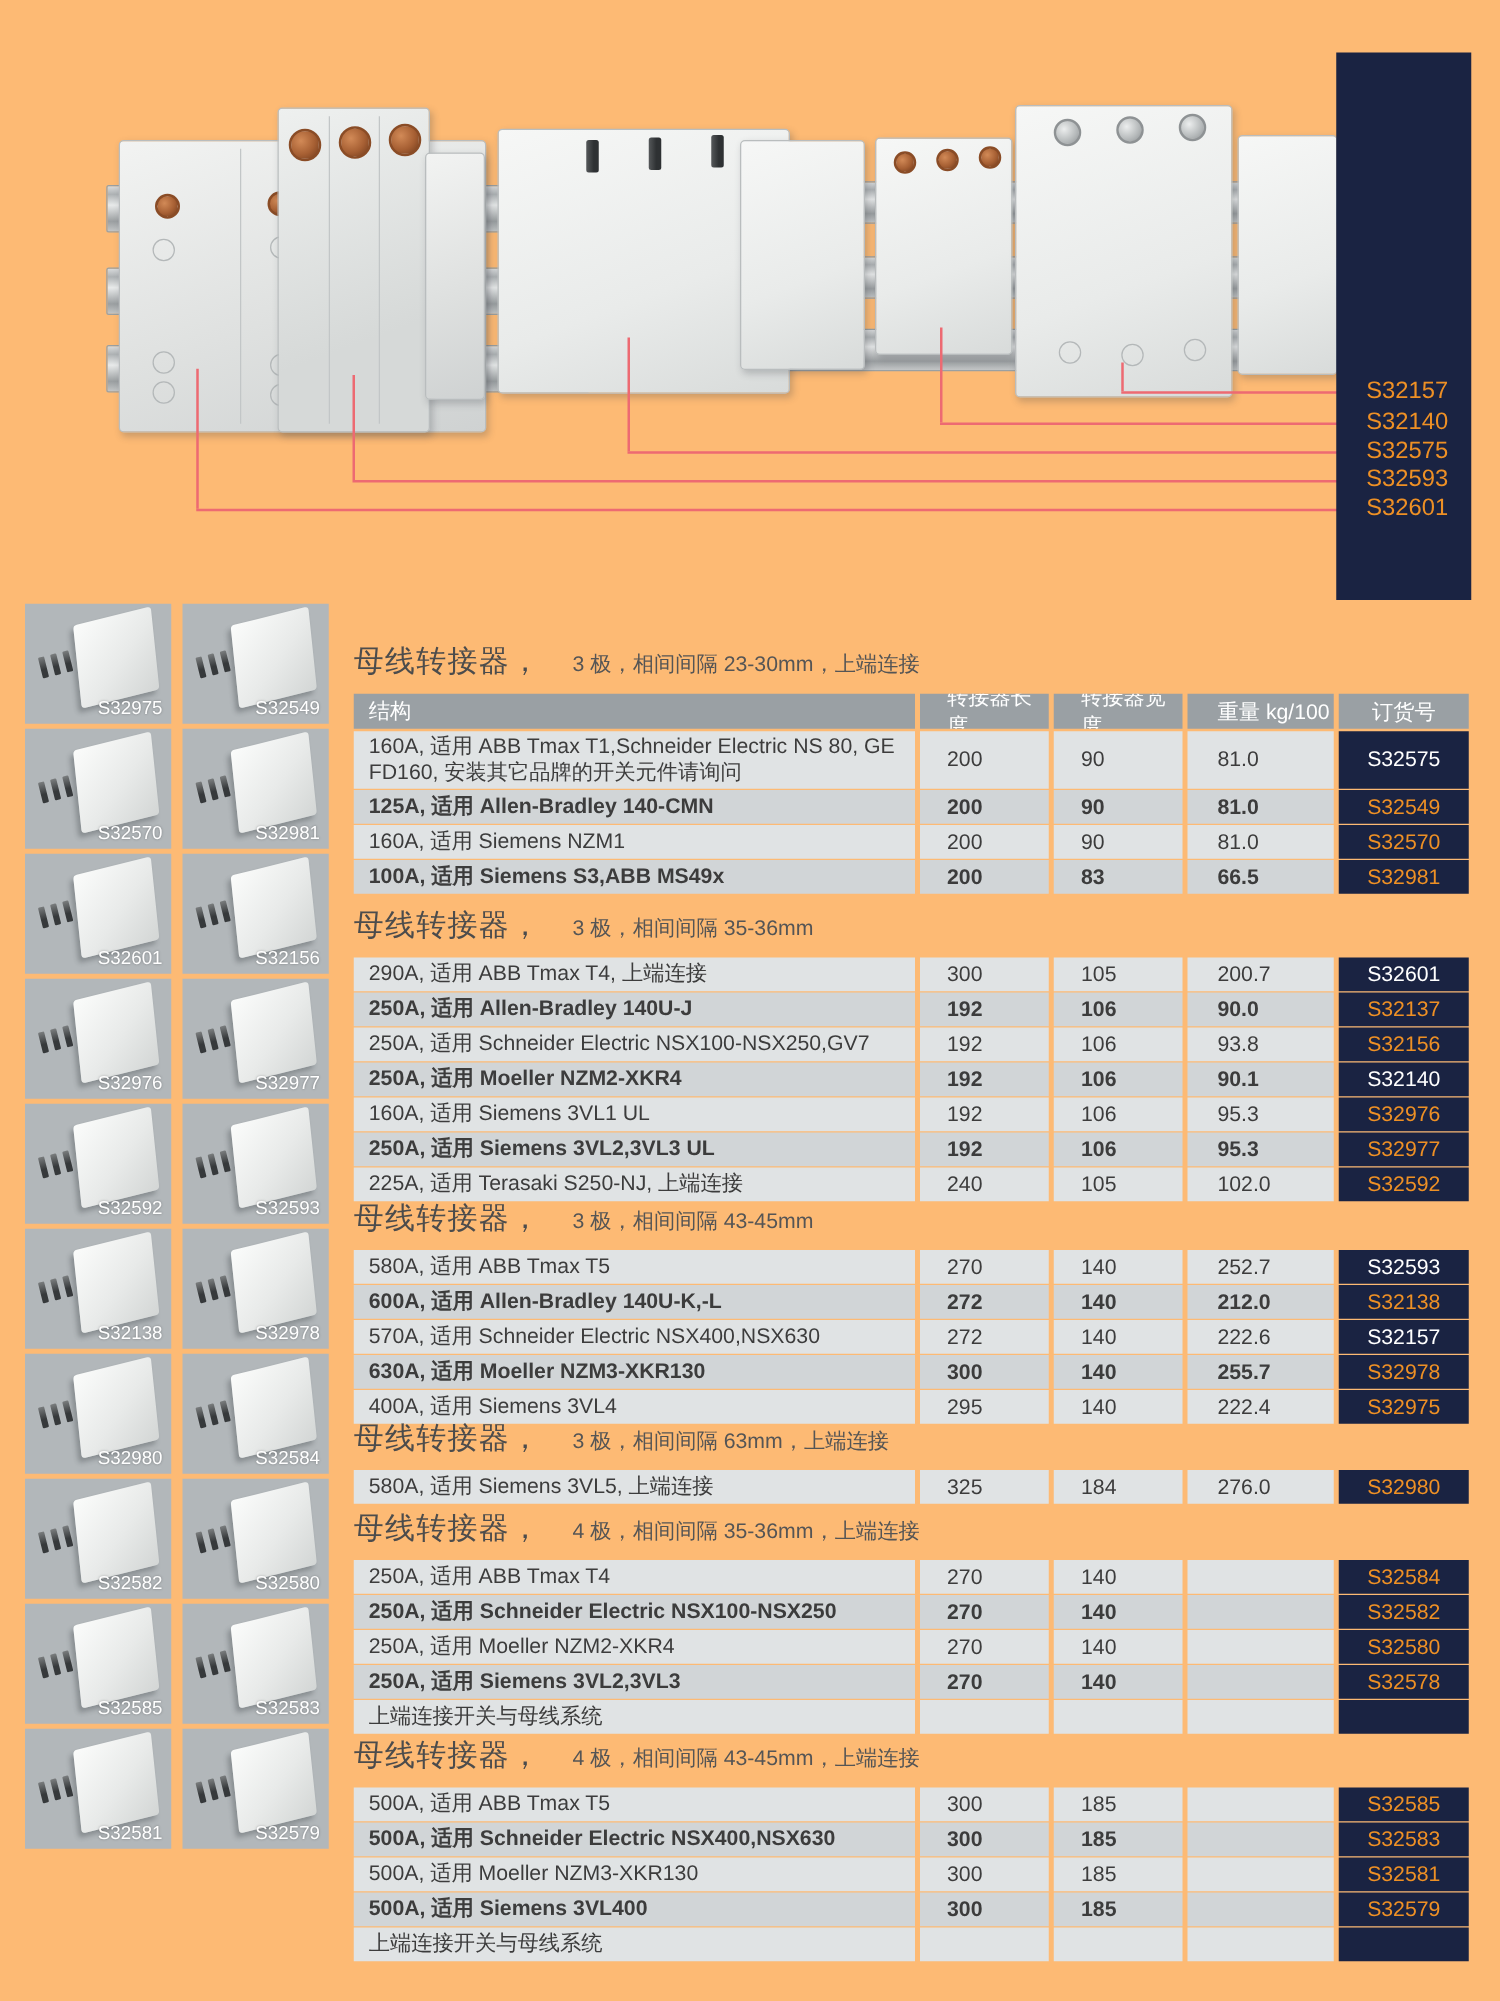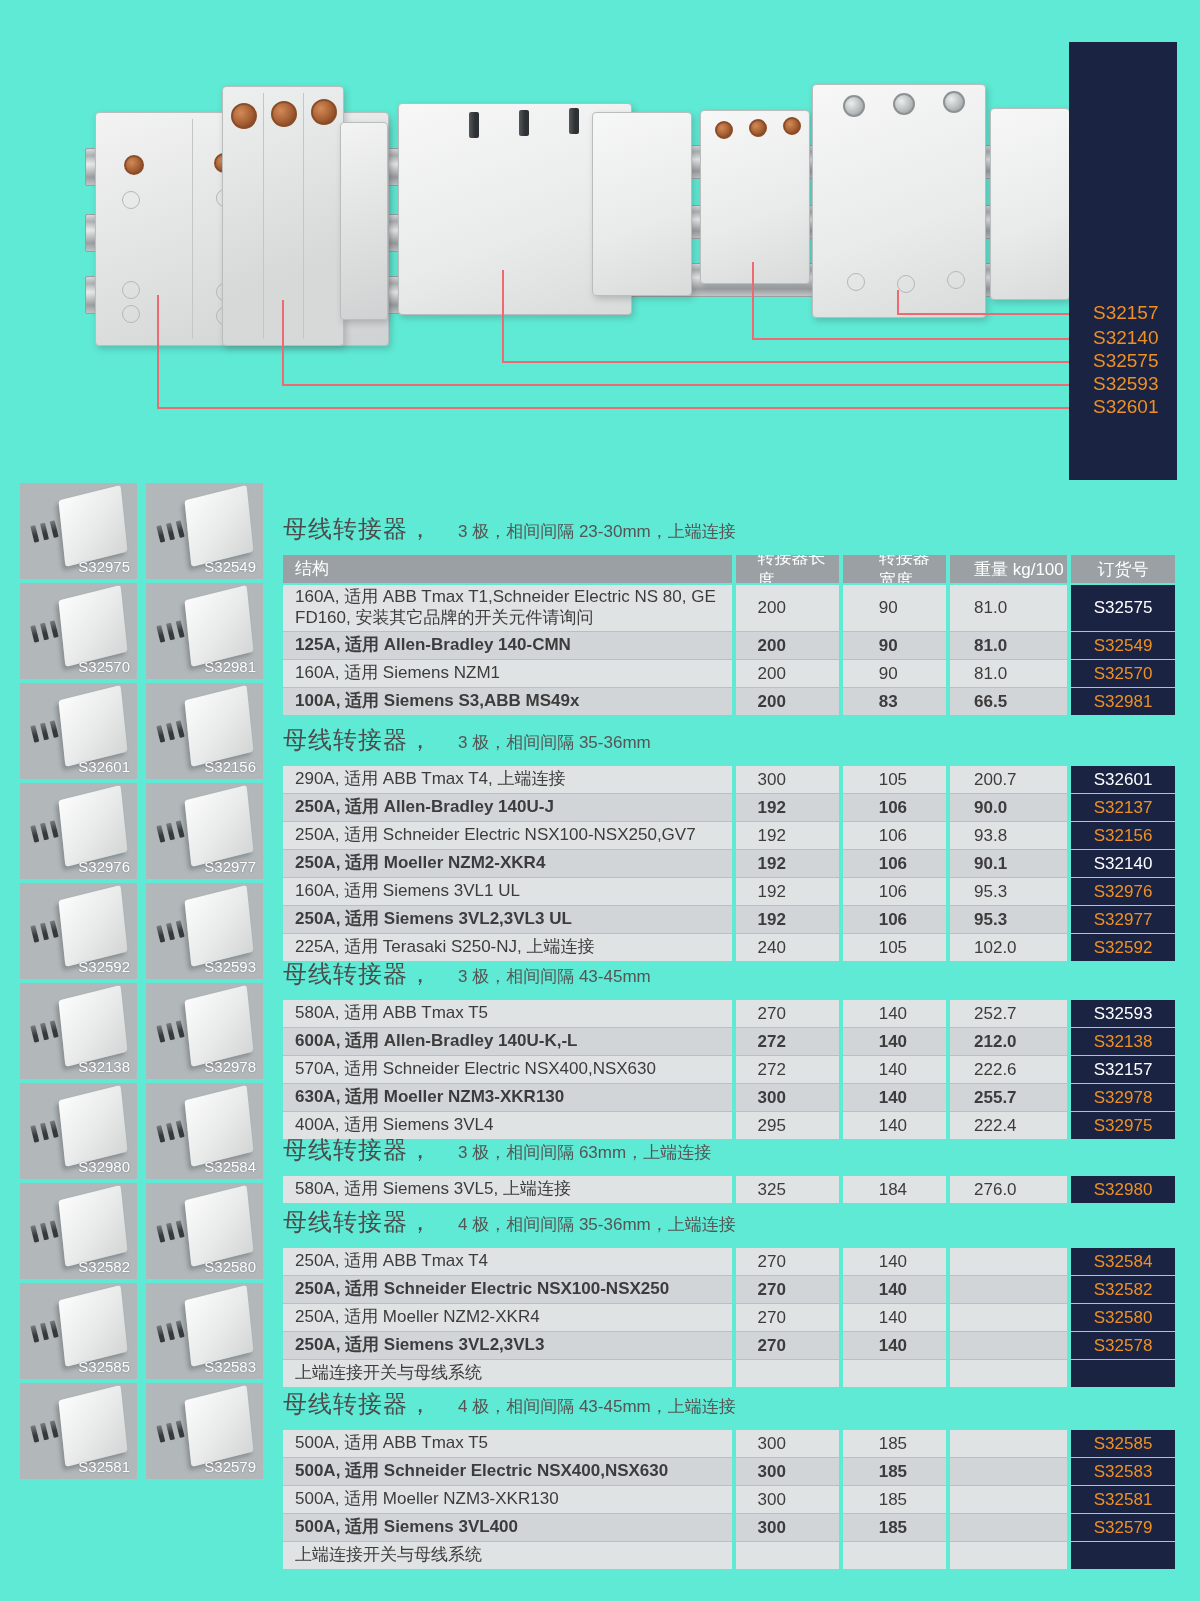--- a/index.html
+++ b/index.html
@@ -1,21 +1,21 @@
 <!DOCTYPE html>
 <html style="--navy: #1a2342; --orange: #ee9025; --redline: #ed6a72; --header-gray: #9aa0a4; --row-light: #e0e3e4; --row-dark: #d1d5d7; --thumb-bg: #b2b7ba;"><head>
 <meta charset="utf-8">
 <style>
   :root{
     --navy:#1a2342; --orange:#ee9025; --redline:#ed6a72;
     --header-gray:#9aa0a4; --row-light:#e0e3e4; --row-dark:#d1d5d7;
     --thumb-bg:#b2b7ba; --cell-text:#3c3c3c; --title-text:#4c4c4c;
   }
   html,body{margin:0;padding:0;background:#fff;}
-  .page{position:relative;width:1200px;height:1601px;background:#5eead4;overflow:hidden;
+  .page{position:relative;width:1200px;height:1601px;background:#fdba74;overflow:hidden;
         font-family:"Liberation Sans","DejaVu Sans",sans-serif;}
 
   
   .photo-area{position:absolute;left:0;top:0;width:1200px;height:480px;}
   .rail{position:absolute;background:linear-gradient(180deg,#d8dadb 0%,#aeb2b4 18%,#e8eaea 42%,#9b9fa1 78%,#c2c5c6 100%);
         border:1px solid #9aa0a2;border-radius:2px;}
   .module{position:absolute;border-radius:4px;border:1px solid #b9bdbe;
           background:linear-gradient(160deg,#f2f3f2 0%,#dfe1e0 55%,#cfd2d2 100%);
           box-shadow:2px 3px 6px rgba(60,65,70,.25);}
   .module.flat{background:linear-gradient(160deg,#f6f7f6 0%,#e9ebea 60%,#d8dbda 100%);}
@@ -56,21 +56,21 @@
   .t-small{font-size:17px;margin-left:25px;padding-bottom:2px;color:#555;}
   .s1 .sec-title{height:58px}.s2 .sec-title{height:50px}.s3 .sec-title{height:38px}
   .s4 .sec-title{height:36px}.s5 .sec-title{height:44px}.s6 .sec-title{height:42px}
 
   .row{display:flex;gap:4px;margin-bottom:1px;height:27px;}
   .row.tall{height:46px;}
   .row.header-row{height:28px;margin-bottom:2px;color:#fff;}
   .cell{display:flex;align-items:center;box-sizing:border-box;overflow:hidden;}
   .c1{width:453px;padding-left:12px;line-height:1.22;}
   .c2{width:104px;padding-left:22px;}
-  .c3{width:104px;padding-left:36px;}
+  .c3{width:104px;padding-left:22px;}
   .c4{width:118px;padding-left:24px;}
   .c5{width:105px;justify-content:center;}
   .header-row .cell{background:var(--header-gray);}
   .light .c1,.light .c2,.light .c3,.light .c4{background:var(--row-light);}
   .dark  .c1,.dark  .c2,.dark  .c3,.dark  .c4{background:var(--row-dark);font-weight:bold;}
   .data-row .c5,.footer-row .c5{background:var(--navy);}
   .order-white{color:#fff}.order-orange{color:var(--orange)}
   .footer-row .c1,.footer-row .c2,.footer-row .c3,.footer-row .c4{background:var(--row-light);}
 </style>
 </head>

